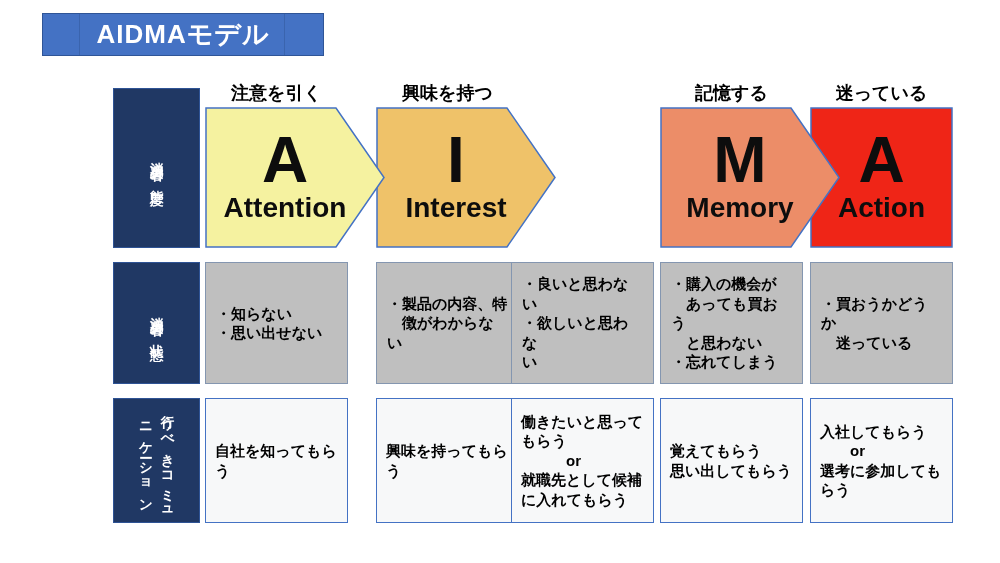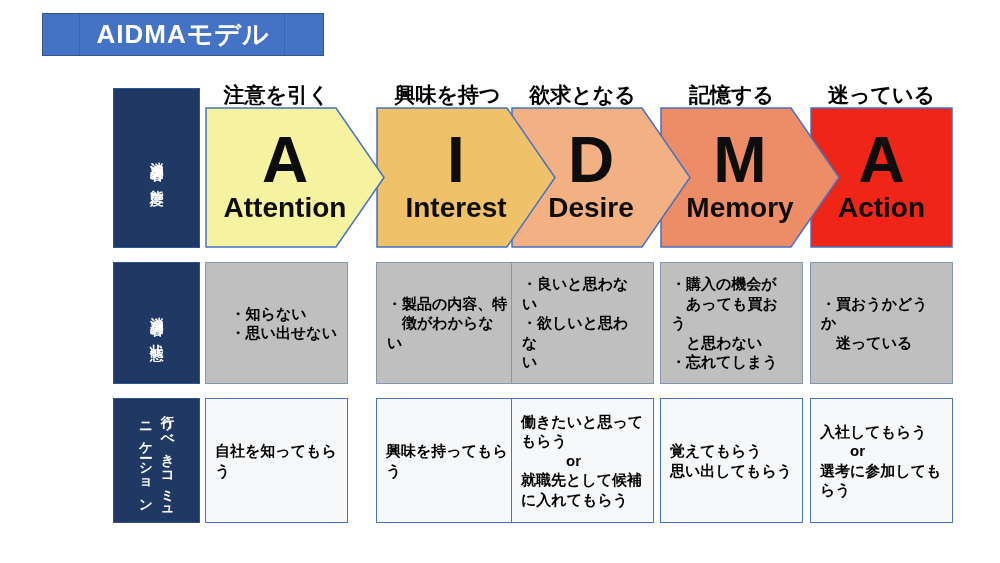--- a/index.html
+++ b/index.html
@@ -27,34 +27,34 @@
   .vlabel.r1{top:88px;height:160px;}
   .vlabel.r2{top:262px;height:122px;}
   .vlabel.r3{top:398px;height:125px;}
 
   
   .c1{left:177px}.c2{left:348px}.c3{left:483px}.c4{left:632px}.c5{left:782px}
 
   .stage{position:absolute;top:107px;width:180px;height:141px;}
   .stage.s1{z-index:15}.stage.s2{z-index:14}.stage.s3{z-index:13}.stage.s4{z-index:12}.stage.s5{z-index:11;width:143px;}
   .stage .hdr{position:absolute;top:-26px;left:0;width:143px;text-align:center;
-       font-size:21px;font-weight:bold;white-space:nowrap;color:#000;}
+       font-size:18px;font-weight:bold;white-space:nowrap;color:#000;}
   .stage svg{position:absolute;left:0;top:0;display:block;}
   .stage .content{position:absolute;left:0;top:0;width:160px;height:141px;
        display:flex;flex-direction:column;align-items:center;justify-content:center;}
   .stage.s5 .content{width:143px;}
   .letter{font-size:64px;font-weight:bold;line-height:.92;color:#0d0d0d;}
   .word{font-size:28px;font-weight:bold;color:#0d0d0d;margin-top:3px;}
 
   
   .cell{position:absolute;width:143px;box-sizing:border-box;
        display:flex;align-items:center;
        font-size:15px;font-weight:bold;line-height:1.3;color:#000;}
   .cell span{white-space:pre-line;display:block;}
-  .cell.state{top:262px;height:122px;background:#bfbfbf;border:1.5px solid #8496b0;padding:0 10px;justify-content:flex-end;}
+  .cell.state{top:262px;height:122px;background:#bfbfbf;border:1.5px solid #8496b0;padding:0 10px;}
   .cell.comm{top:398px;height:125px;background:#f7f8f9;border:1.5px solid #4472c4;padding:0 9px;}
 </style>
 </head>
 <body>
 
 <div class="slide">
 
   <div class="title-badge">
     <span>AIDMAモデル</span>
   </div>
@@ -85,30 +85,20 @@
     <div class="hdr">興味を持つ</div>
     <svg width="180" height="141" viewBox="0 0 180 141">
       <polygon points="1,1 131,1 179,70.5 131,140 1,140" stroke="#4472c4" stroke-width="1.5" fill="#efc269"></polygon>
     </svg>
     <div class="content">
       <div class="letter">I</div>
       <div class="word">Interest</div>
     </div>
   </div>
 
-  <div class="stage s3 c3">
-    <div class="hdr">欲求となる</div>
-    <svg width="180" height="141" viewBox="0 0 180 141">
-      <polygon points="1,1 131,1 179,70.5 131,140 1,140" stroke="#4472c4" stroke-width="1.5" fill="#f3b183"></polygon>
-    </svg>
-    <div class="content">
-      <div class="letter">D</div>
-      <div class="word">Desire</div>
-    </div>
-  </div>
 
   <div class="stage s4 c4">
     <div class="hdr">記憶する</div>
     <svg width="180" height="141" viewBox="0 0 180 141">
       <polygon points="1,1 131,1 179,70.5 131,140 1,140" stroke="#4472c4" stroke-width="1.5" fill="#ec8d68"></polygon>
     </svg>
     <div class="content">
       <div class="letter">M</div>
       <div class="word">Memory</div>
     </div>

